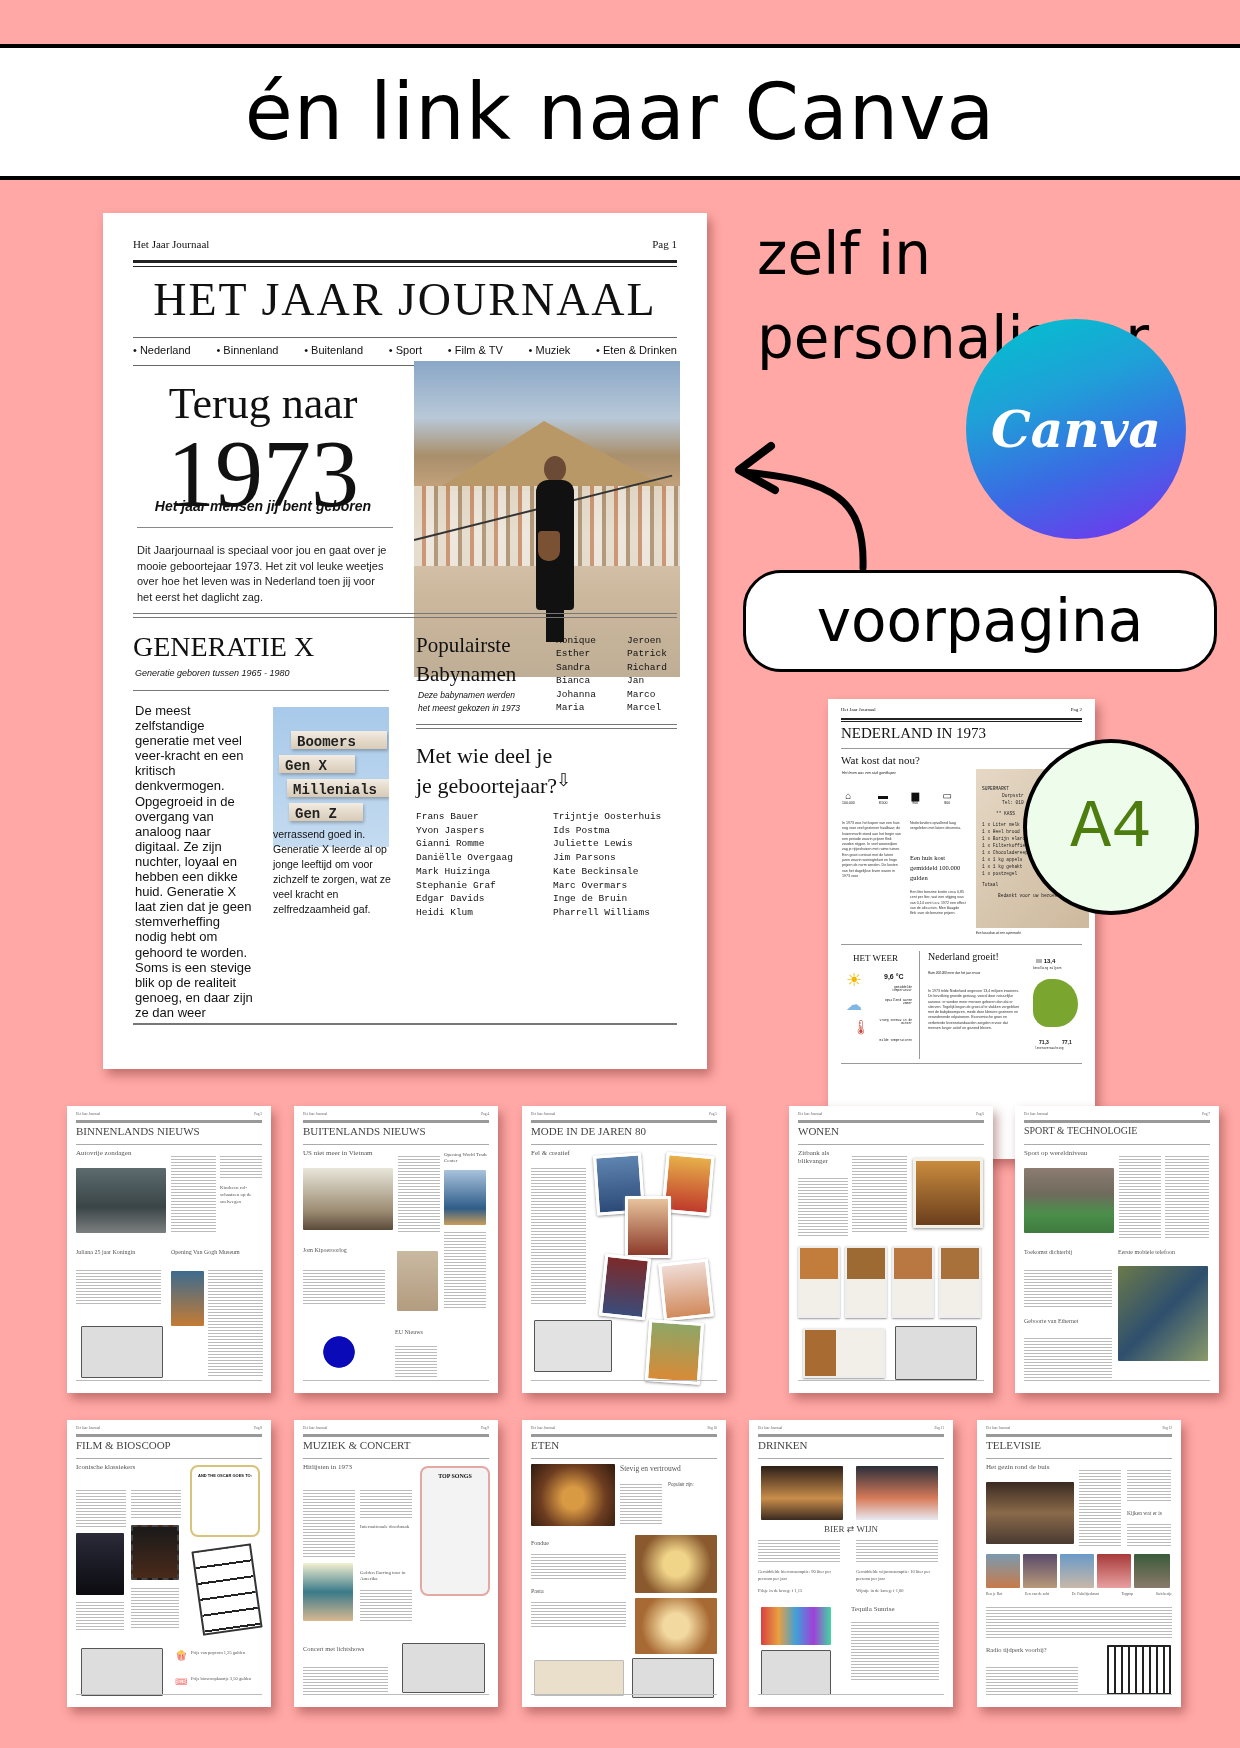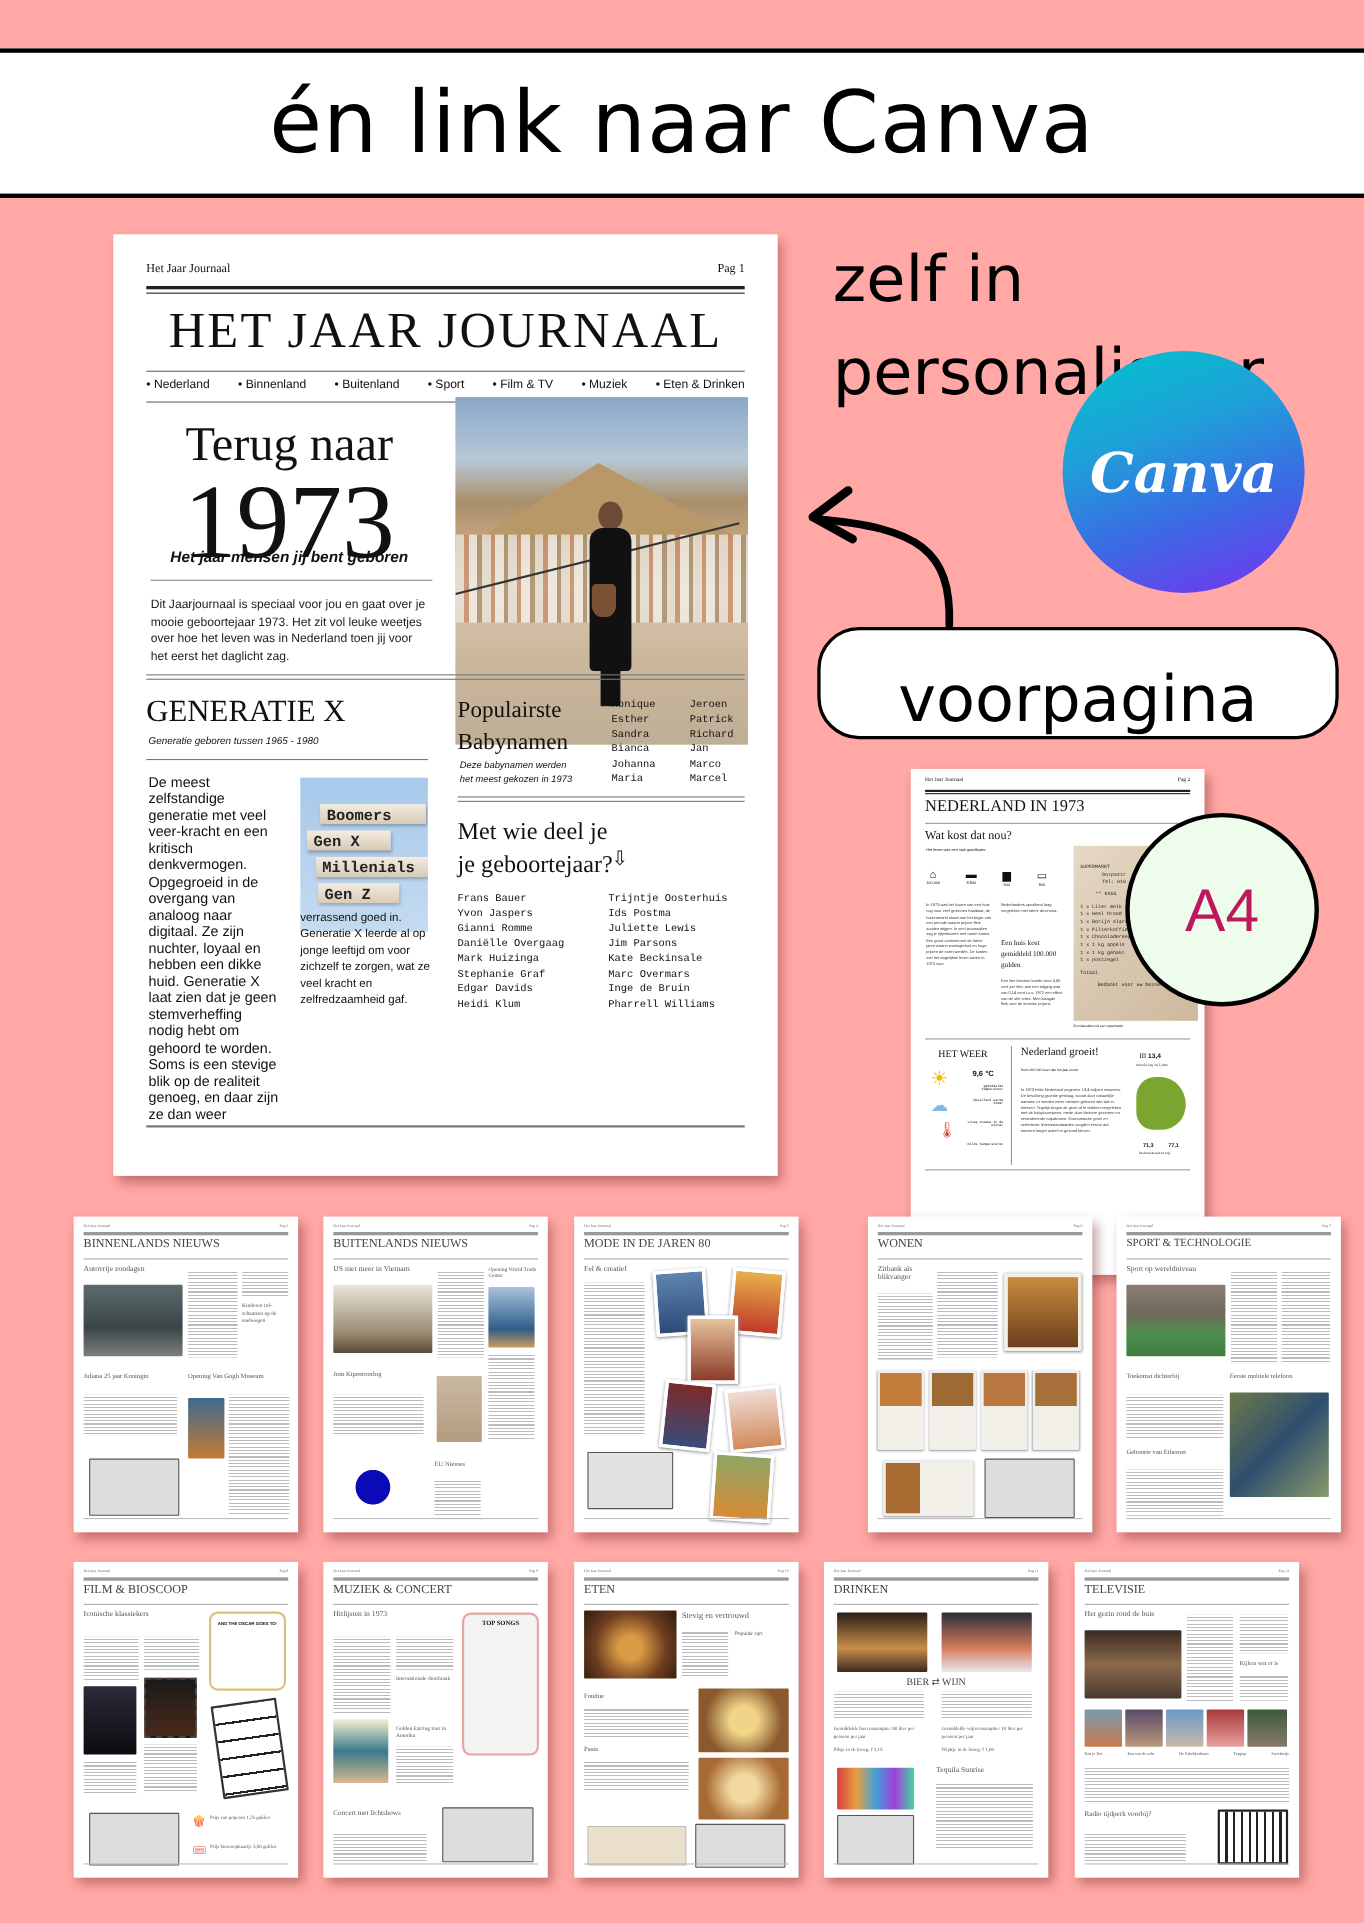--- a/index.html
+++ b/index.html
@@ -51,21 +51,21 @@
   .sep3 { position: absolute; left: 313px; right: 30px; top: 511px; height: 5px; border-top: 1.5px solid #777; border-bottom: 1.5px solid #777; }
   .share { position: absolute; left: 313px; top: 528px; font-size: 22px; line-height: 30px; font-family: "Liberation Serif", serif; }
   .share-arrow { position: absolute; left: 453px; top: 556px; font-size: 18px; }
   .famous1, .famous2 { position: absolute; top: 597px; font-size: 9.5px; line-height: 13.7px; }
   .famous1 { left: 313px; } .famous2 { left: 450px; }
   .sep4 { position: absolute; left: 30px; right: 30px; top: 810px; border-top: 2px solid #777; }
   
   .pers { left: 757px; top: 212px; font-family: "DejaVu Sans", sans-serif; font-size: 58px; line-height: 84px; color: #000; }
   .canva { left: 966px; top: 319px; width: 220px; height: 220px; border-radius: 50%; background: linear-gradient(160deg, #00c4cc 0%, #1fa0d8 35%, #3b6ae4 65%, #7a2ff0 100%); display: flex; align-items: center; justify-content: center; }
   .canva span { font-family: "DejaVu Serif", serif; font-style: italic; font-weight: bold; color: #fff; font-size: 50px; }
-  .voor { left: 743px; top: 570px; width: 474px; height: 102px; background: #fff; border: 3px solid #000; border-radius: 38px; display: flex; align-items: flex-end; justify-content: center; }
+  .voor { left: 743px; top: 570px; width: 474px; height: 102px; background: #fff; border: 3px solid #000; border-radius: 38px; display: flex; align-items: center; justify-content: center; }
   .voor span { font-family: "DejaVu Sans", sans-serif; font-size: 58px; color: #000; }
   
   #p2 { left: 828px; top: 699px; width: 267px; height: 460px; font-size: 4px; }
   #p2 .h { position: absolute; left: 13px; right: 13px; top: 8px; display: flex; justify-content: space-between; font-size: 5px; font-family: "Liberation Serif", serif; }
   #p2 .dbl { position: absolute; left: 13px; right: 13px; top: 19px; border-top-width: 2px; height: 4px; border-bottom-width: 1px; }
   #p2 .ttl { position: absolute; left: 13px; top: 26px; font-size: 15px; font-family: "Liberation Serif", serif; }
   #p2 .l1 { position: absolute; left: 13px; right: 13px; top: 49px; border-top: 1.5px solid #999; }
   #p2 .wk { position: absolute; left: 13px; top: 55px; font-size: 11px; font-family: "Liberation Serif", serif; }
   #p2 .wk-sub { position: absolute; left: 14px; top: 72px; font-size: 3.5px; font-style: italic; }
   #p2 .icons { position: absolute; left: 14px; top: 91px; width: 110px; display: flex; justify-content: space-between; font-size: 10px; }
@@ -76,21 +76,21 @@
   #p2 .receipt { position: absolute; left: 148px; top: 70px; width: 113px; height: 159px; background: linear-gradient(135deg, #e5d8c5, #cdb99d); font-family: "Liberation Mono", monospace; font-size: 4.5px; line-height: 7px; padding: 16px 6px; color: #222; }
   #p2 .cap { position: absolute; left: 148px; top: 232px; font-size: 3px; font-style: italic; }
   #p2 .l2 { position: absolute; left: 13px; right: 13px; top: 245px; border-top: 1.5px solid #999; }
   #p2 .weer { position: absolute; left: 25px; top: 254px; font-size: 9px; font-family: "Liberation Serif", serif; }
   #p2 .vline { position: absolute; left: 91px; top: 252px; height: 108px; border-left: 1.5px solid #999; }
   #p2 .groei { position: absolute; left: 100px; top: 252px; font-size: 10px; font-family: "Liberation Serif", serif; }
   #p2 .groei-sub { position: absolute; left: 100px; top: 272px; font-size: 3px; font-style: italic; }
   #p2 .nl { position: absolute; left: 205px; top: 280px; width: 45px; height: 48px; background: #7aa52e; border-radius: 40% 55% 50% 35%; }
   #p2 .l3 { position: absolute; left: 13px; right: 13px; top: 364px; border-top: 1.5px solid #999; }
   .a4 { left: 1023px; top: 739px; width: 176px; height: 176px; border-radius: 50%; background: #edfceb; border: 4px solid #000; display: flex; align-items: center; justify-content: center; }
-  .a4 span { font-family: Liberation Sans, sans-serif; font-size: 55px; color: #be185d; }
+  .a4 span { font-family: Liberation Mono, monospace; font-size: 68px; color: #4d7c0f; }
   
   .thumb { width: 204px; height: 287px; }
   .thumb .th-h { position: absolute; left: 9px; right: 9px; top: 6px; display: flex; justify-content: space-between; font-size: 3.5px; color: #666; font-family: "Liberation Serif", serif; }
   .thumb .th-bar { position: absolute; left: 9px; right: 9px; top: 14px; height: 3px; background: #999; }
   .thumb .th-title { position: absolute; left: 9px; top: 19px; font-size: 11px; color: #444; font-family: "Liberation Serif", serif; white-space: nowrap; }
   .thumb .th-line { position: absolute; left: 9px; right: 9px; top: 38px; border-top: 1.5px solid #aaa; }
   .thumb .th-sub { position: absolute; left: 9px; top: 43px; font-size: 7px; color: #555; font-family: "Liberation Serif", serif; white-space: nowrap; }
   .thumb .th-img { position: absolute; border-radius: 1px; }
   .thumb .th-text { position: absolute; background: repeating-linear-gradient(#fff 0 2px, #bbb 2px 3px); }
   .thumb .th-foot { position: absolute; left: 9px; right: 9px; bottom: 12px; border-top: 1.5px solid #bbb; }

